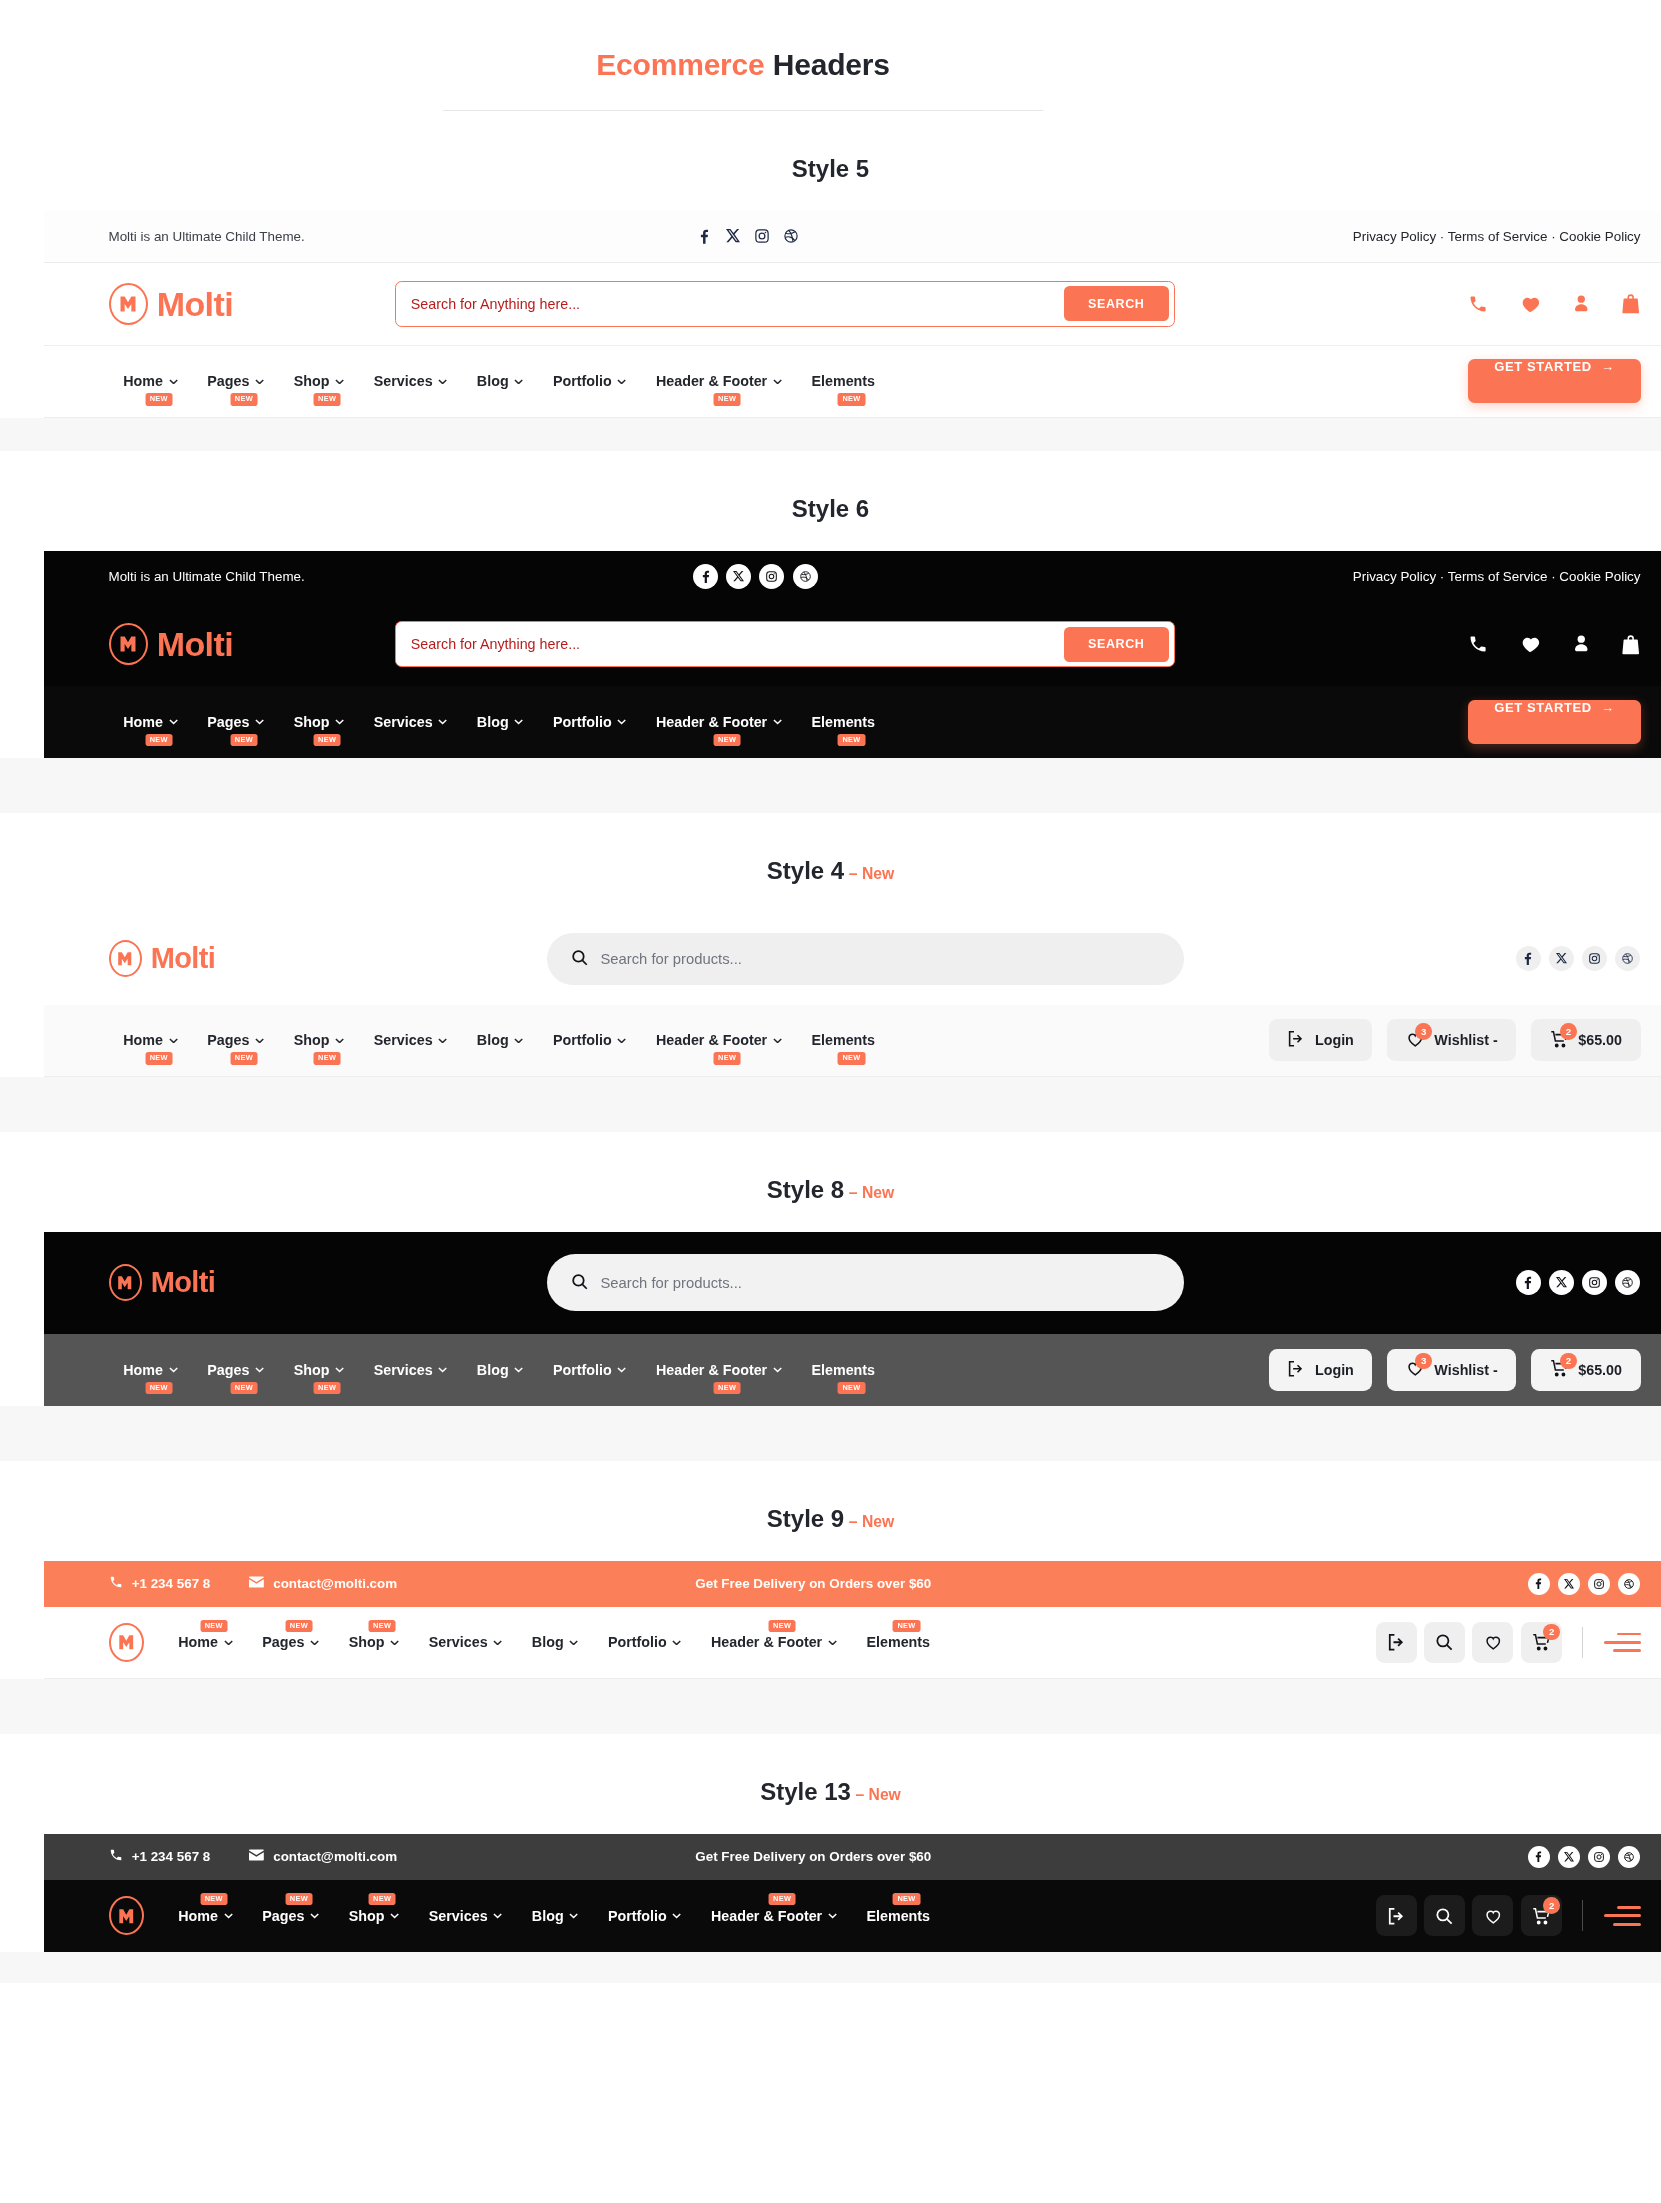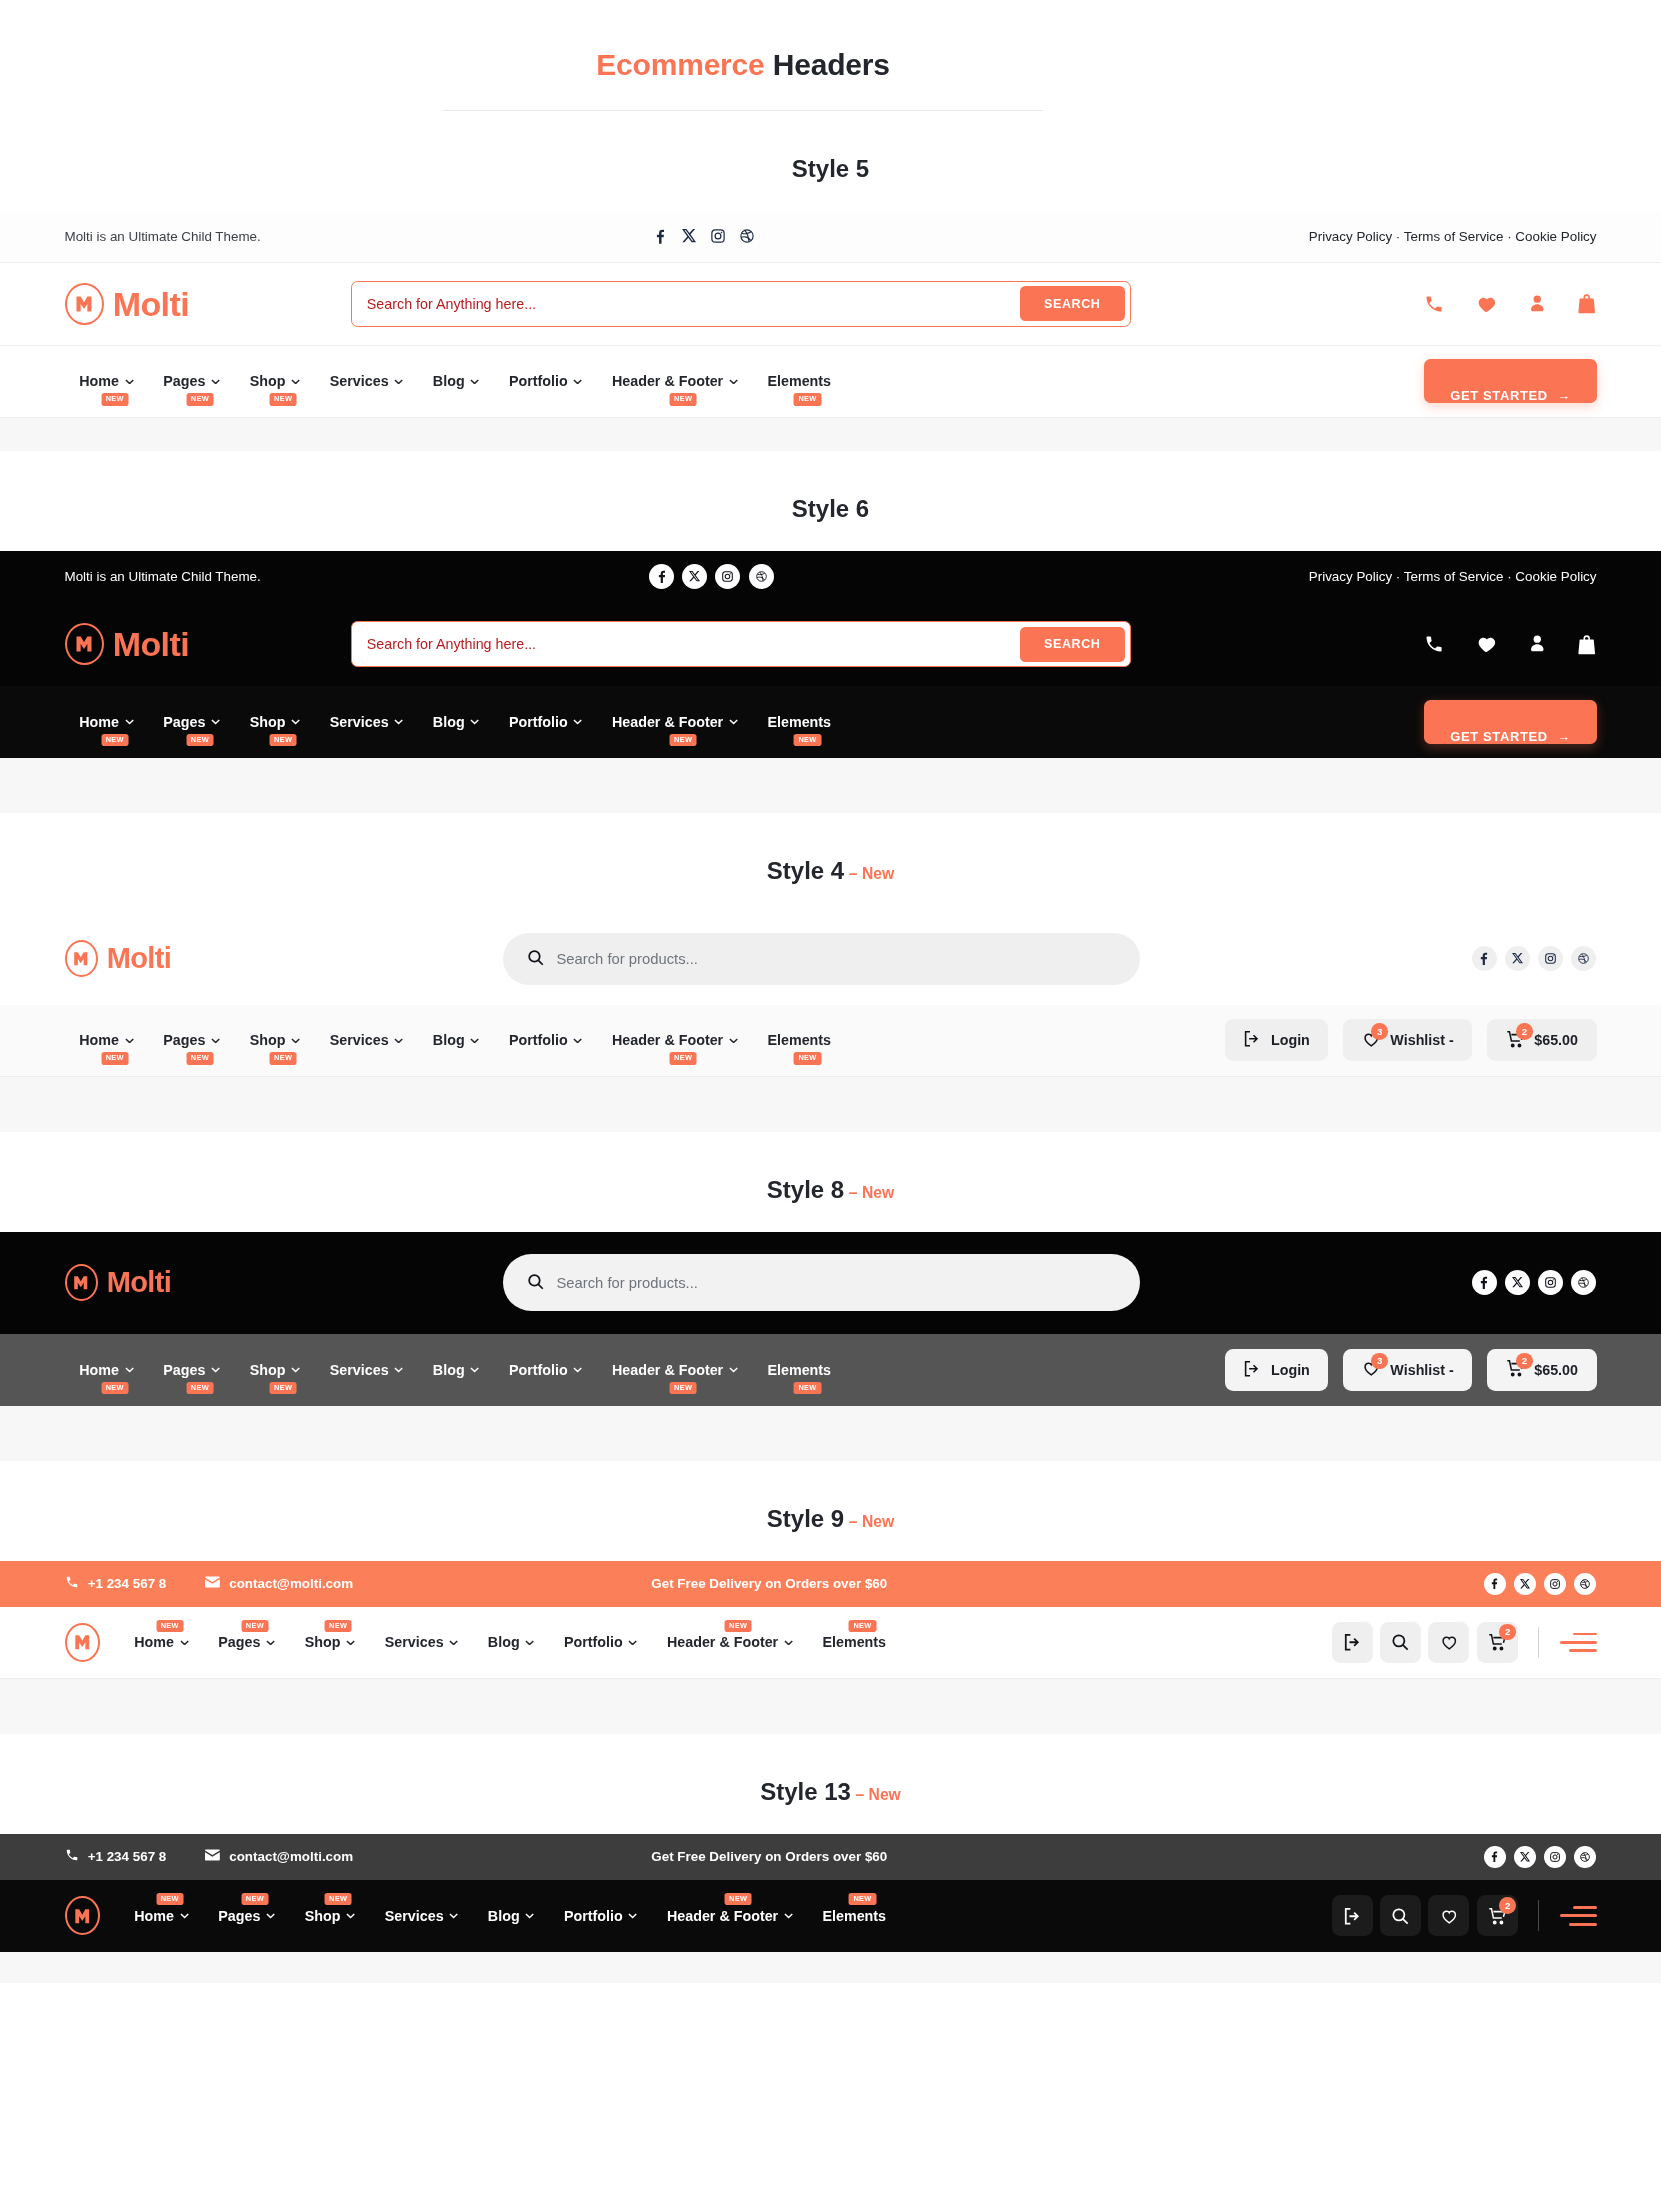--- a/index.html
+++ b/index.html
@@ -45,21 +45,21 @@
     font-size: 15.7px;
     font-weight: 600;
     color: #fb7453;
     margin-left: 4.6px;
   }
 
   .gap-band { height: 33px; background: #f7f7f7; width: 1661px; }
   .gap-band.tall { height: 55px; }
 
   
-  .hdr { width: 1358px; }
+  .hdr { width: 1358px; padding-left: 44px; }
   .row {
     width: 1661px;
     display: flex;
     align-items: center;
   }
   .inner {
     width: 1532px;
     margin: 0 auto;
     display: flex;
     align-items: center;
@@ -181,21 +181,21 @@
 
   
   .cta {
     margin-left: auto;
     background: #fb7453;
     color: #fff;
     font-size: 13px; font-weight: 700; letter-spacing: 0.6px;
     border-radius: 6.5px;
     height: 44px;
     padding: 0 26px;
-    display: flex; align-items: flex-end; gap: 9.2px;
+    display: flex; align-items: flex-start; gap: 9.2px;
     box-shadow: 0 3.7px 11px rgba(251,116,83,0.28);
   }
 
   
   .acts { display: flex; align-items: flex-end; gap: 15px; margin-left: auto; }
   .act {
     position: relative;
     height: 42px;
     background: #efefef;
     border-radius: 8.3px;

